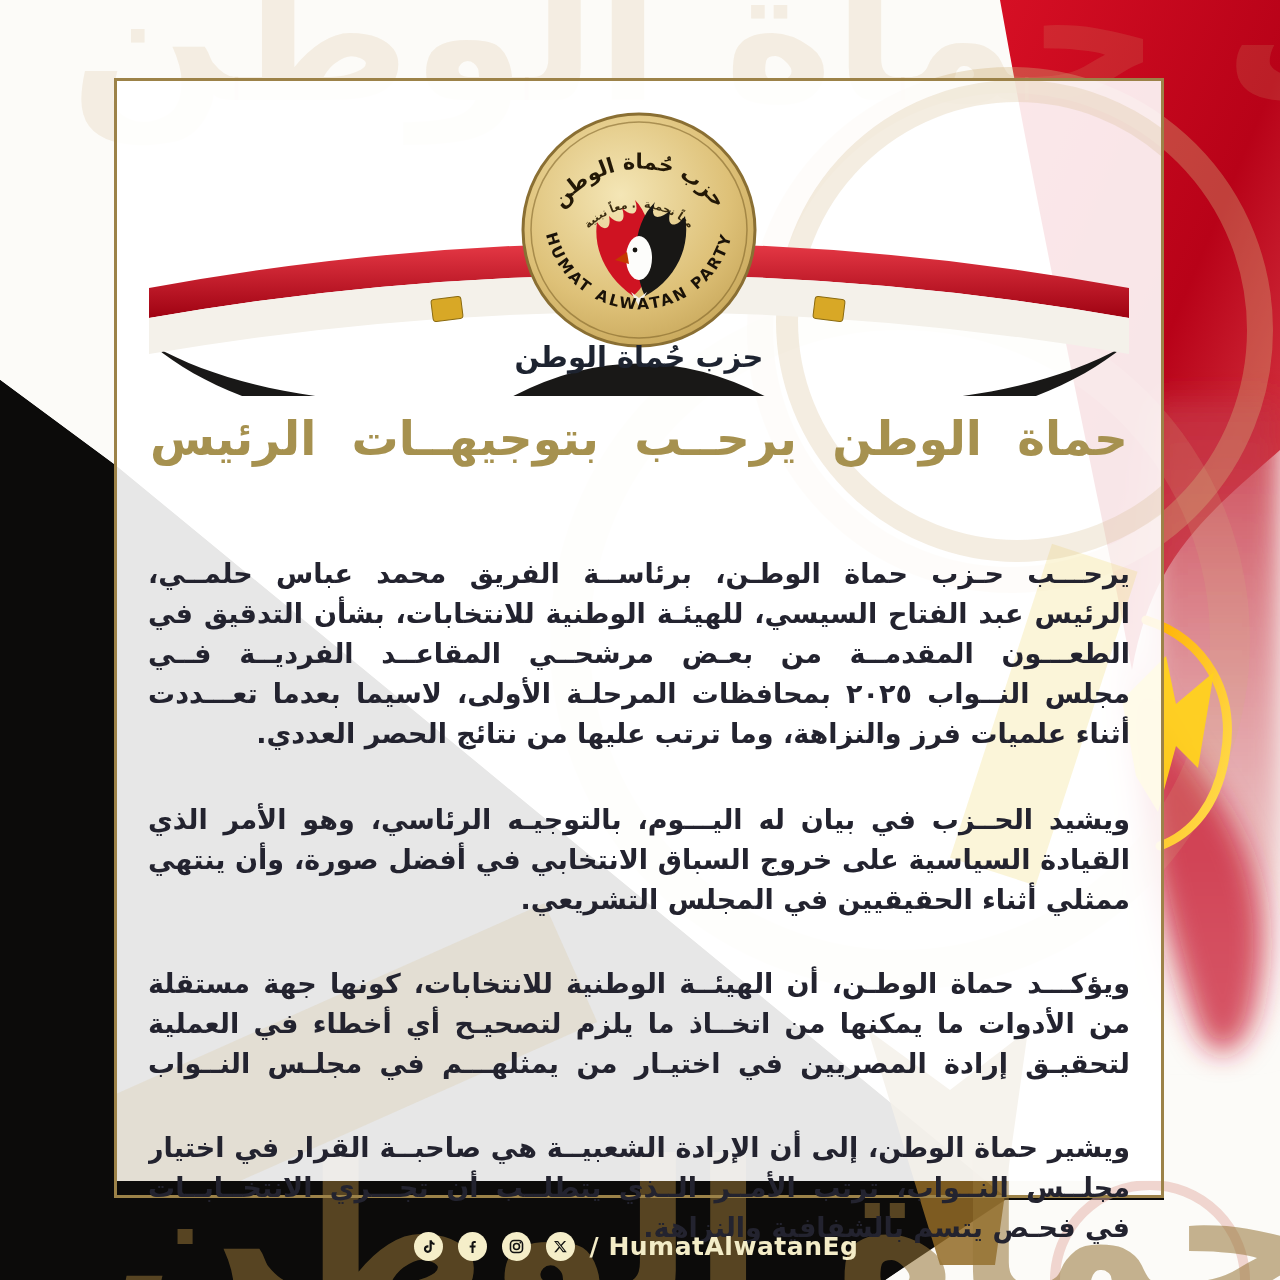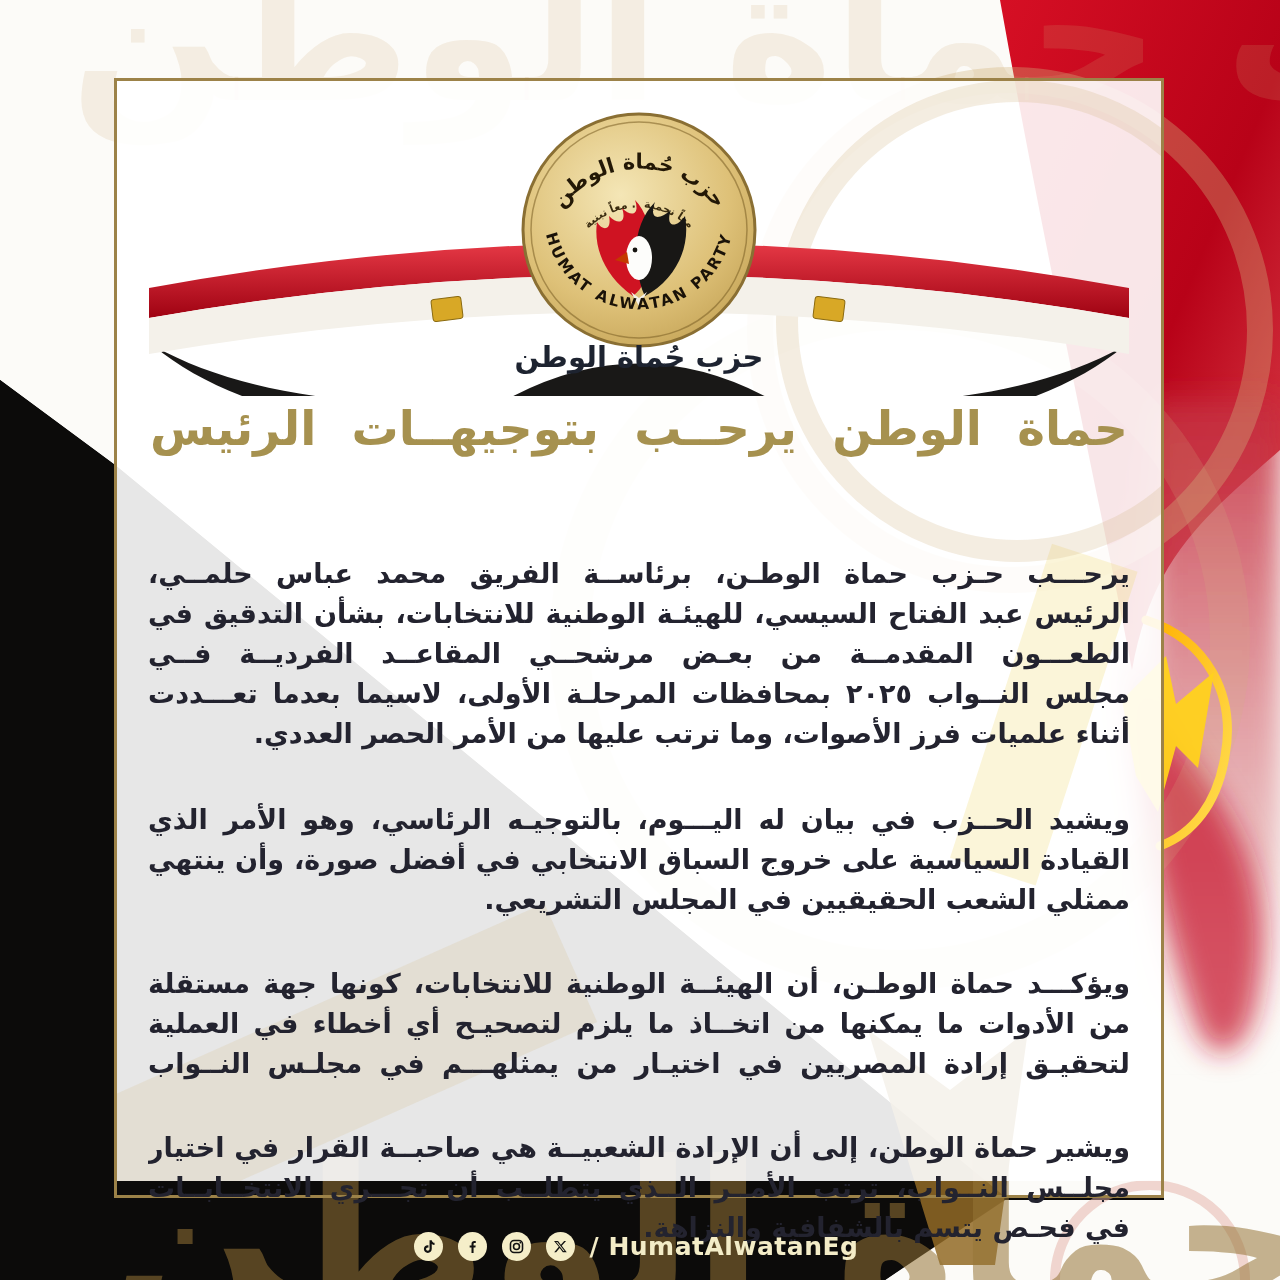--- a/index.html
+++ b/index.html
@@ -21,21 +21,21 @@
     background:rgba(255,255,255,.9);overflow:hidden;}
   .card-content{left:114px;top:78px;width:1050px;height:1120px;z-index:20;direction:rtl;}
 
   
   .flag-ribbon{left:0;top:128px;width:1050px;height:190px;}
   .badge{left:405px;top:32px;width:240px;height:240px;}
   .party-name{left:0;top:262px;width:1050px;text-align:center;
     font-size:29px;font-weight:bold;color:#1d2330;}
 
   
-  .headline{left:36px;top:308px;width:978px;color:#a6914f;
+  .headline{left:36px;top:318px;width:978px;color:#a6914f;
     font-weight:bold;font-size:47px;line-height:85px;}
   .headline .hl{text-align:justify;text-align-last:justify;}
 
   
   .para{left:34px;width:982px;color:#23232f;font-weight:bold;
     font-size:27px;line-height:40px;}
   .para .ln{text-align:justify;text-align-last:justify;height:40px;overflow:hidden;}
   .para .ln.last{text-align-last:right;}
   .p1{top:476px;} .p2{top:722px;} .p3{top:886px;} .p4{top:1050px;}
 
@@ -170,27 +170,27 @@
 
     <div class="abs headline">
       <div class="hl">حماة الوطن يرحــب بتوجيهــات الرئيس</div>
     </div>
 
     <div class="abs para p1">
       <div class="ln">يرحـــب حـزب حماة الوطـن، برئاســة الفريق محمد عباس حلمــي، بتوجيهــات</div>
       <div class="ln">الرئيس عبد الفتاح السيسي، للهيئـة الوطنية للانتخابات، بشأن التدقيق في فحـص</div>
       <div class="ln">الطعـــون المقدمــة من بعـض مرشحــي المقاعــد الفرديــة فــي انتخابــات</div>
       <div class="ln">مجلس النــواب ٢٠٢٥ بمحافظات المرحلـة الأولى، لاسيما بعدما تعـــددت الشكاوى</div>
-      <div class="ln last">أثناء علميات فرز الأصوات، وما ترتب عليها من الأمر الحصر العددي.</div>
+      <div class="ln last">أثناء علميات فرز والنزاهة، وما ترتب عليها من نتائج الحصر العددي.</div>
     </div>
 
     <div class="abs para p2">
       <div class="ln">ويشيد الحــزب في بيان له اليـــوم، بالتوجيـه الرئاسي، وهو الأمر الذي يؤكد حرص</div>
       <div class="ln">القيادة السياسية على خروج السباق الانتخابي في أفضل صورة، وأن ينتهي إلى اختيار</div>
-      <div class="ln last">ممثلي الشعب الحقيقيين في المجلس التشريعي.</div>
+      <div class="ln last">ممثلي أثناء الحقيقيين في المجلس التشريعي.</div>
     </div>
 
     <div class="abs para p3">
       <div class="ln">ويؤكـــد حماة الوطـن، أن الهيئــة الوطنية للانتخابات، كونها جهة مستقلة لديها</div>
       <div class="ln">من الأدوات ما يمكنها من اتخــاذ ما يلزم لتصحيـح أي أخطاء في العملية الانتخابية،</div>
       <div class="ln last">لتحقيـق إرادة المصريين في اختيـار من يمثلهـــم في مجلـس النــواب المقبـل.</div>
     </div>
 
     <div class="abs para p4">
       <div class="ln">ويشير حماة الوطن، إلى أن الإرادة الشعبيــة هي صاحبــة القرار في اختيار أعضــاء</div>

